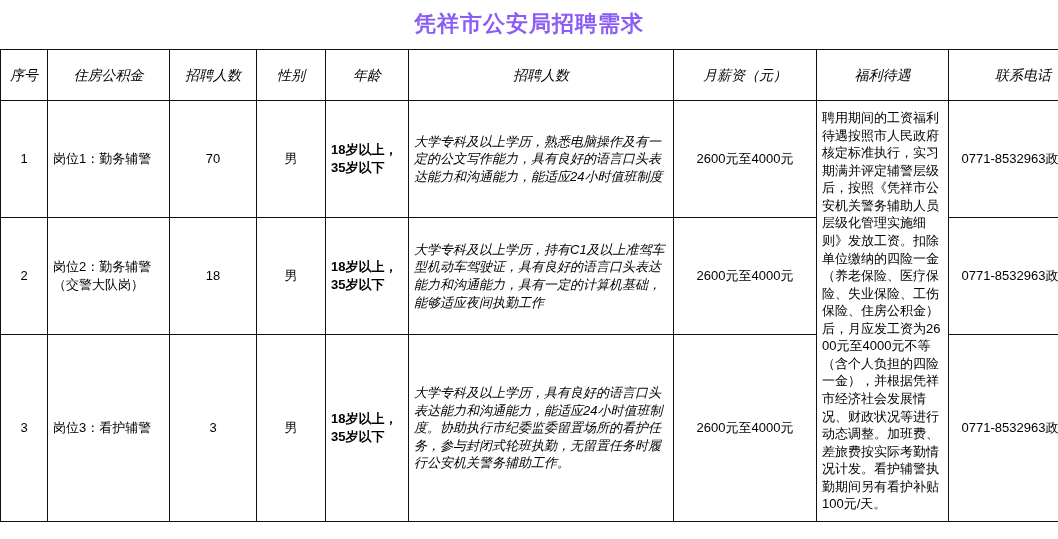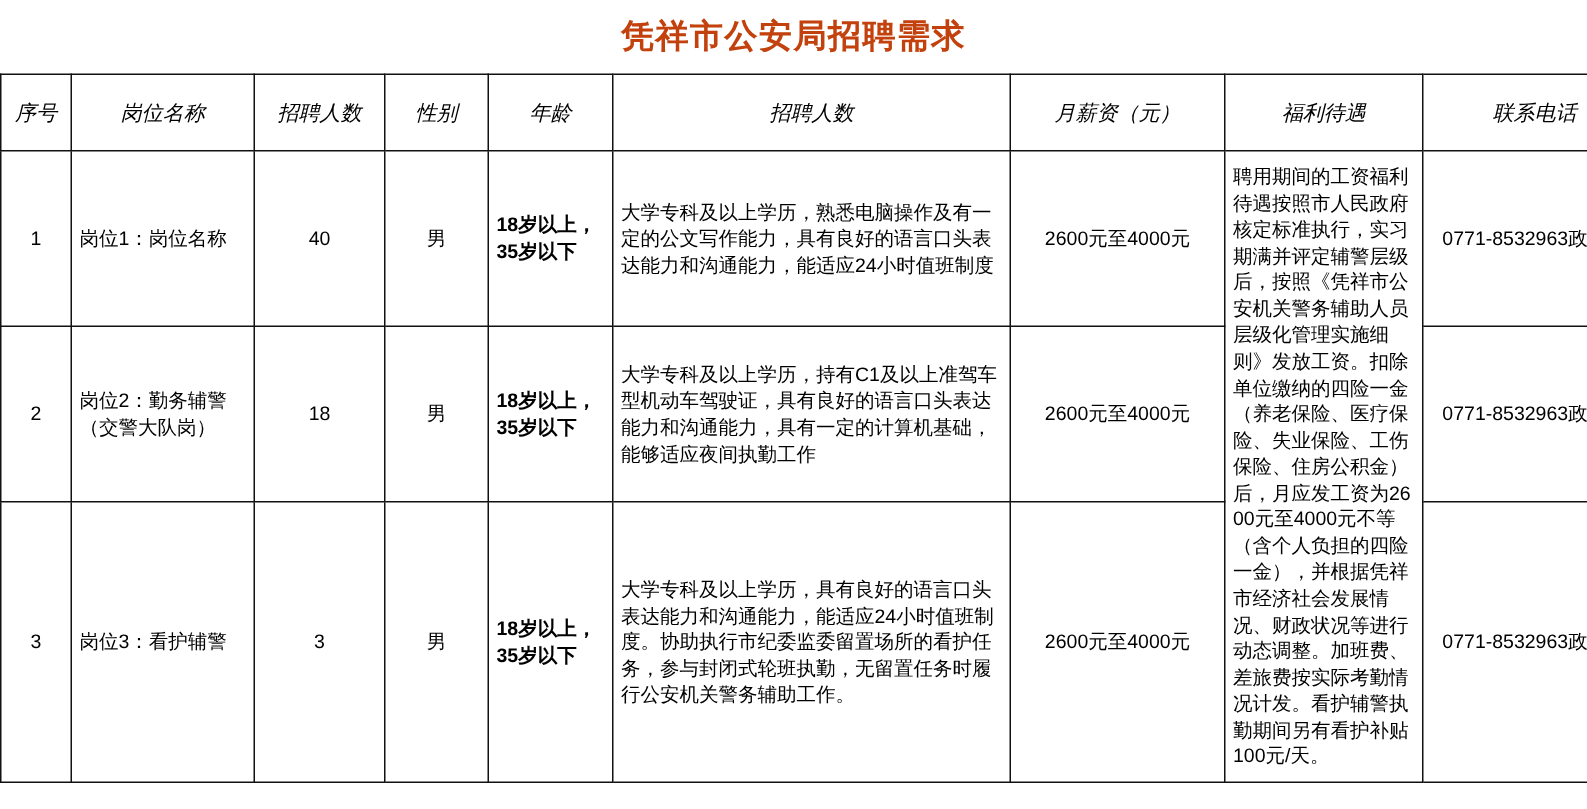--- a/index.html
+++ b/index.html
@@ -20,21 +20,21 @@
     height: 539px;
     box-sizing: border-box;
   }
   .doc-title {
     text-align: center;
     font-size: 22px;
     font-weight: bold;
     letter-spacing: 1px;
     padding-top: 9px;
     padding-bottom: 10px;
-    color: #c2410c;
+    color: #8b5cf6;
   }
   table.recruit {
     border-collapse: collapse;
     table-layout: fixed;
     width: 1036px;
     margin: 0 auto;
     border: 1px solid #111;
   }
   table.recruit th,
   table.recruit td {
@@ -58,21 +58,21 @@
   .c-num   { width: 80px;  text-align: center; }
   .c-sex   { width: 62px;  text-align: center; margin-left: 17px; }
   .c-age   { width: 76px;  text-align: left; font-weight: bold; }
   .c-req   { width: 258px; text-align: left; }
   .c-pay   { width: 136px; text-align: center; }
   .c-ben   { width: 125px; text-align: left; margin-left: 20px; }
   .c-tel   { width: 142px; text-align: center; }
 
   td.c-post { padding-left: 8px; }
   td.c-age  { padding-left: 8px; padding-right: 4px; }
-  td.c-req  { padding-left: 8px; padding-right: 6px; }
+  td.c-req  { padding-left: 8px; padding-right: 6px; font-style: italic; }
   td.c-ben  { padding-left: 6px; padding-right: 4px; font-size: 12px; line-height: 1.4; }
   td.c-tel  { font-size: 13px; }
 
   .row1 td { height: 110px; }
   .row2 td { height: 110px; }
   .row3 td { height: 180px; }
 
   .benefits-cell {
     text-align: left;
   }
@@ -81,35 +81,35 @@
 <body>
 
 <div class="page">
 
   <div class="doc-title">凭祥市公安局招聘需求</div>
 
   <table class="recruit">
     <thead>
       <tr>
         <th class="c-idx">序号</th>
-        <th class="c-post">岗位名称</th>
+        <th class="c-post">住房公积金</th>
         <th class="c-num">招聘人数</th>
         <th class="c-sex">性别</th>
         <th class="c-age">年龄</th>
         <th class="c-req">招聘人数</th>
         <th class="c-pay">月薪资（元）</th>
         <th class="c-ben">福利待遇</th>
         <th class="c-tel">联系电话</th>
       </tr>
     </thead>
     <tbody>
       <tr class="row1">
         <td class="c-idx">1</td>
-        <td class="c-post">岗位1：岗位名称</td>
-        <td class="c-num">40</td>
+        <td class="c-post">岗位1：勤务辅警</td>
+        <td class="c-num">70</td>
         <td class="c-sex">男</td>
         <td class="c-age">18岁以上，35岁以下</td>
         <td class="c-req">大学专科及以上学历，熟悉电脑操作及有一定的公文写作能力，具有良好的语言口头表达能力和沟通能力，能适应24小时值班制度</td>
         <td class="c-pay">2600元至4000元</td>
         <td class="c-ben benefits-cell" rowspan="3">聘用期间的工资福利待遇按照市人民政府核定标准执行，实习期满并评定辅警层级后，按照《凭祥市公安机关警务辅助人员层级化管理实施细则》发放工资。扣除单位缴纳的四险一金（养老保险、医疗保险、失业保险、工伤保险、住房公积金）后，月应发工资为2600元至4000元不等（含个人负担的四险一金），并根据凭祥市经济社会发展情况、财政状况等进行动态调整。加班费、差旅费按实际考勤情况计发。看护辅警执勤期间另有看护补贴100元/天。</td>
         <td class="c-tel">0771-8532963政工室</td>
       </tr>
       <tr class="row2">
         <td class="c-idx">2</td>
         <td class="c-post">岗位2：勤务辅警（交警大队岗）</td>

